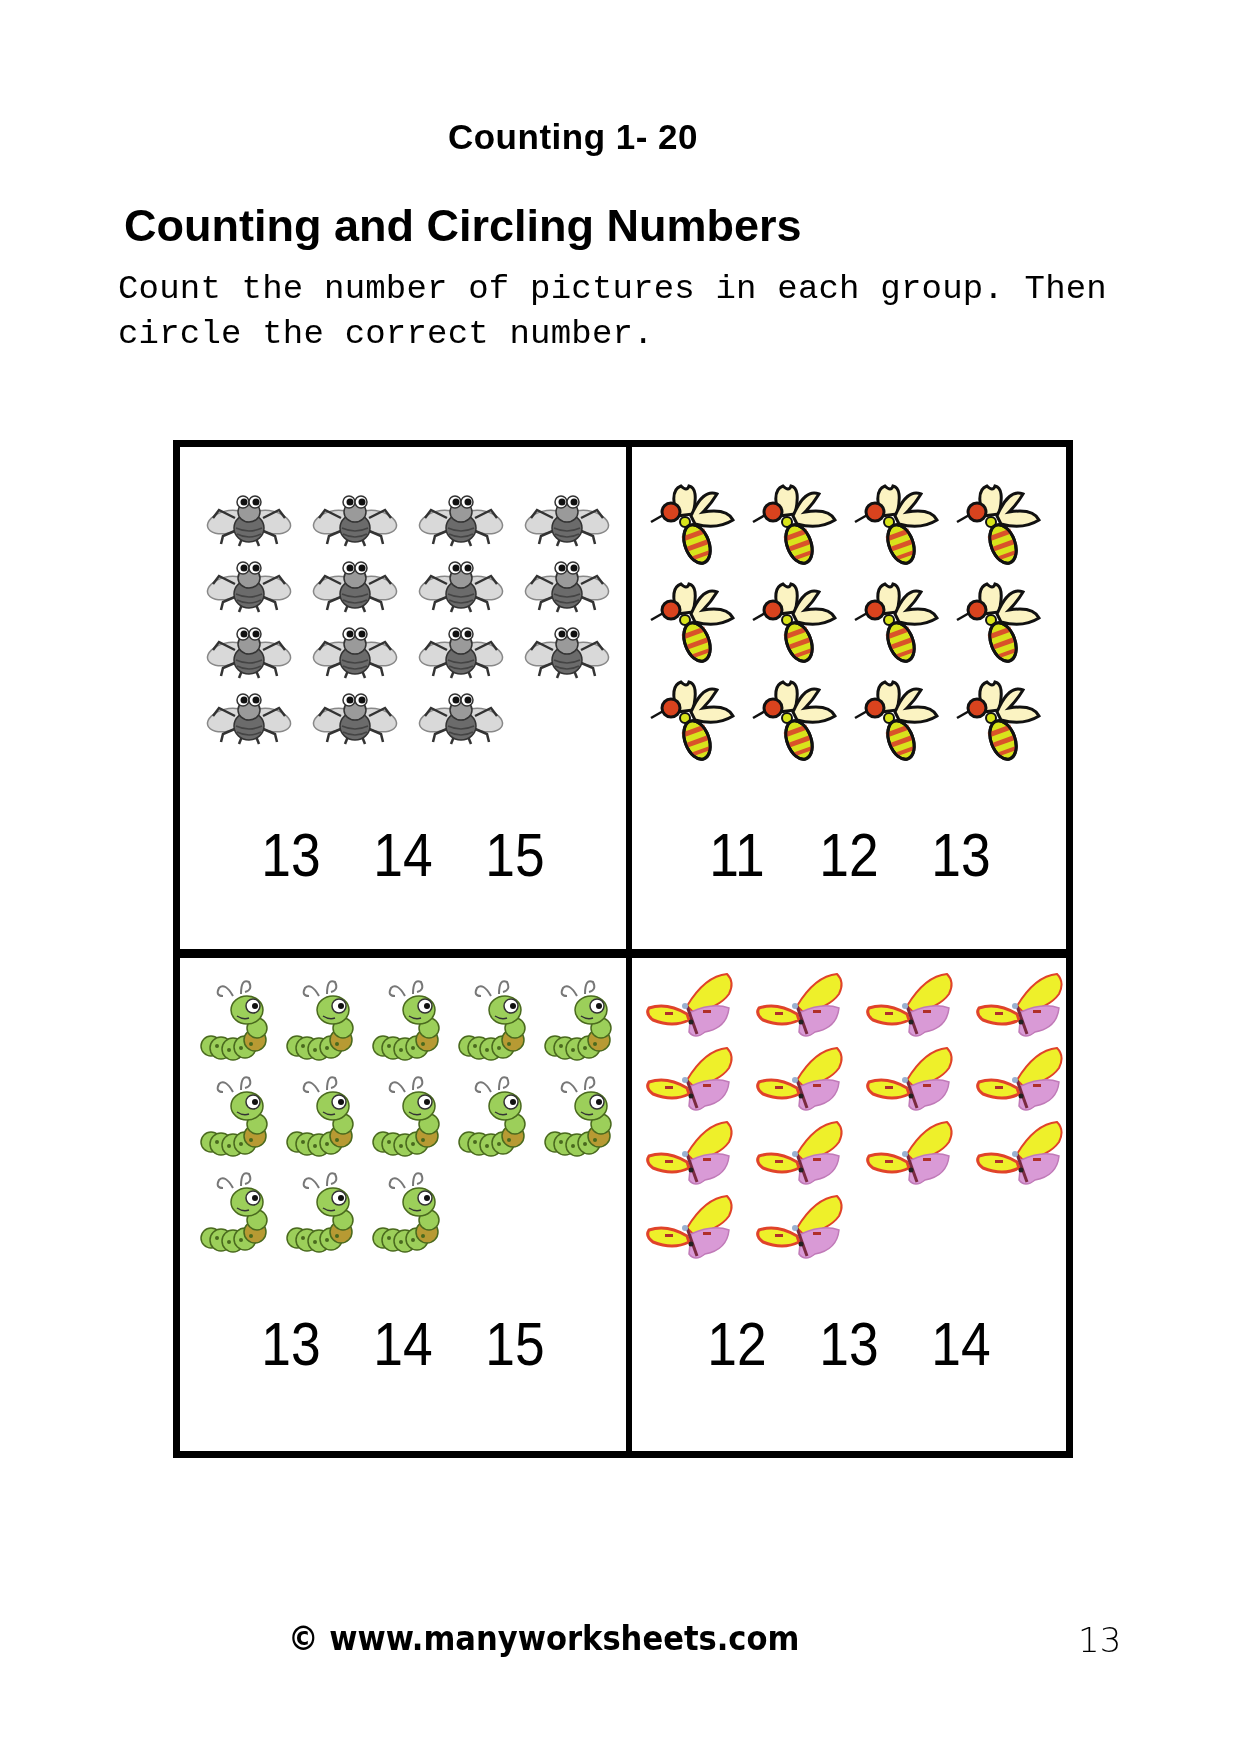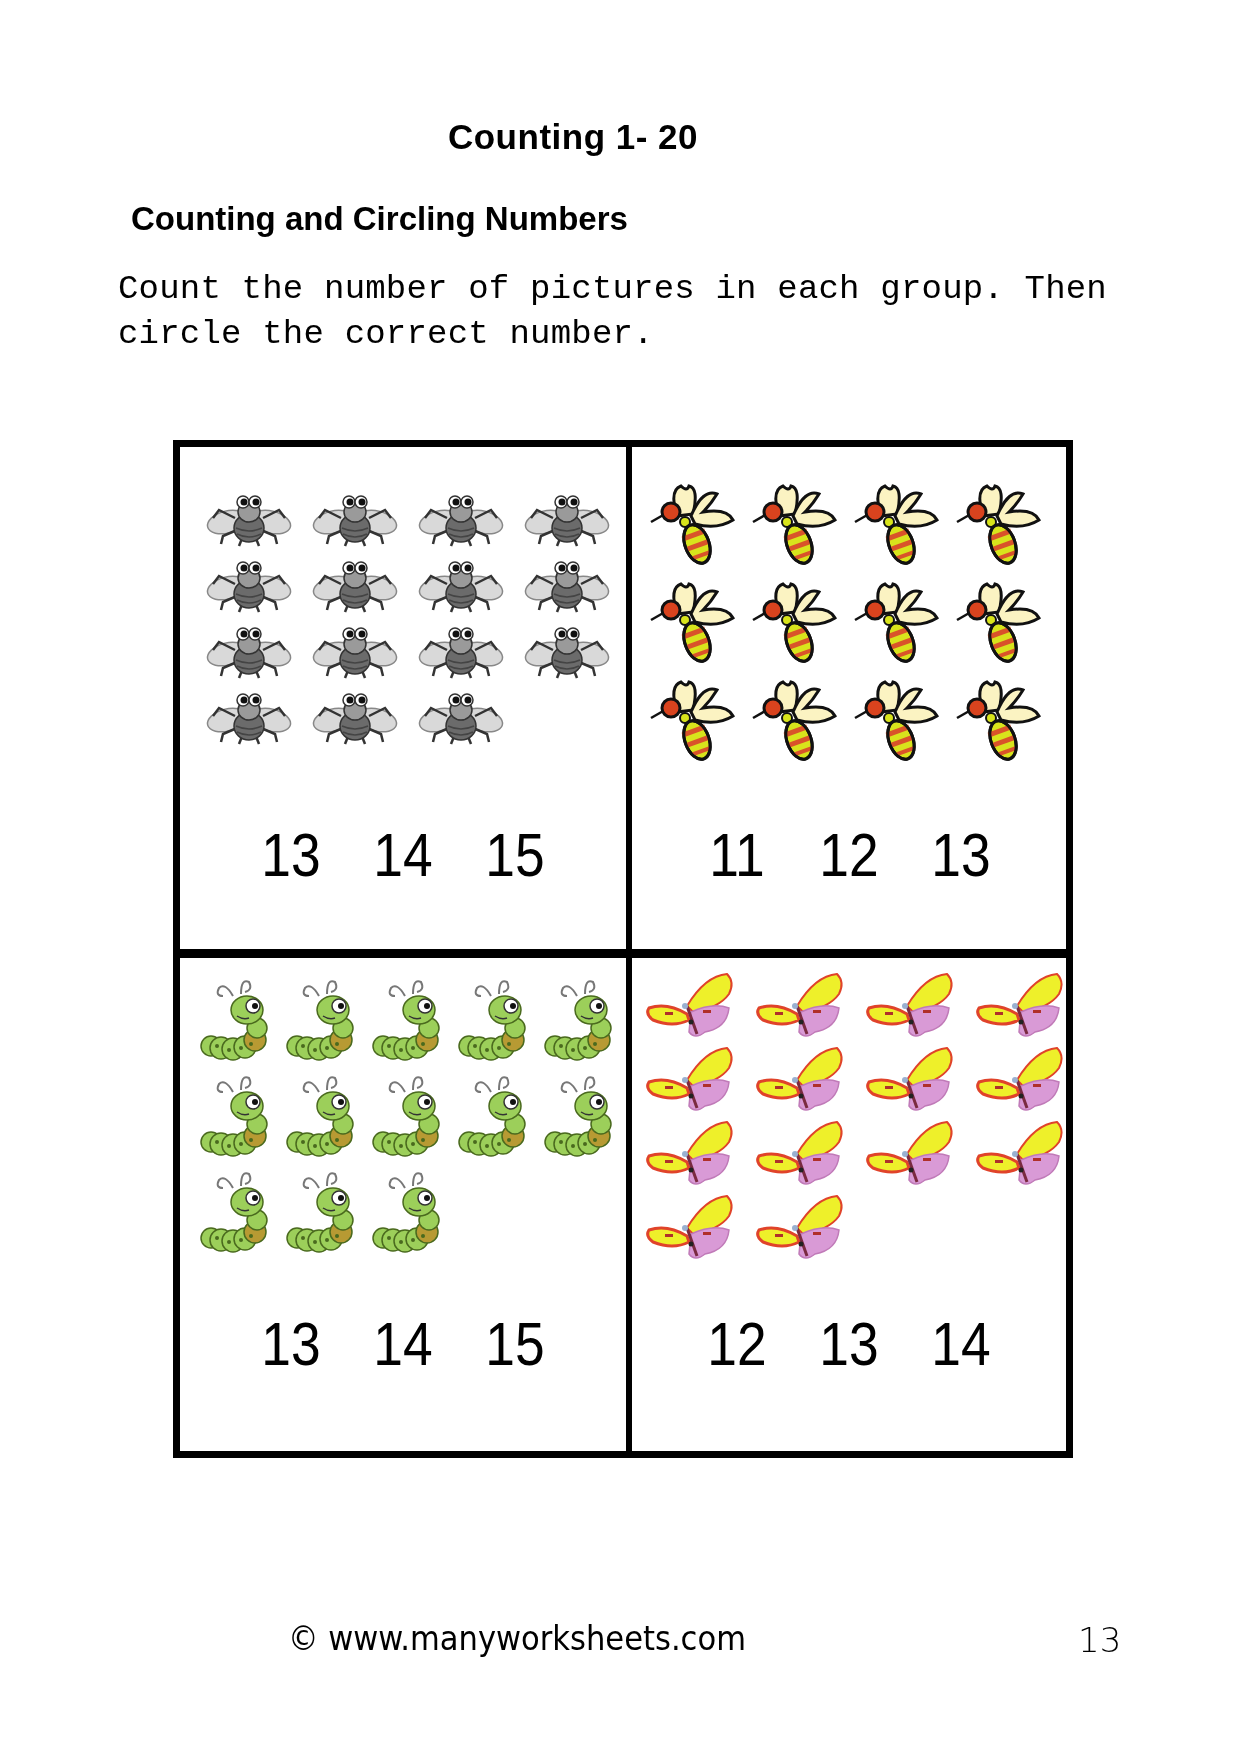--- a/index.html
+++ b/index.html
@@ -1,39 +1,39 @@
 <!DOCTYPE html>
 <html><head>
 <meta charset="utf-8">
 <style>
   html,body{margin:0;padding:0;background:#fff;}
   body{width:1241px;height:1754px;position:relative;overflow:hidden;font-family:"DejaVu Sans","Liberation Sans",sans-serif;color:#000;}
   .title{position:absolute;left:0;width:1146px;top:117px;text-align:center;font-family:"Liberation Sans",sans-serif;font-weight:bold;font-size:35px;letter-spacing:0.5px;}
-  .subtitle{position:absolute;left:131px;top:200px;font-family:"Liberation Sans",sans-serif;font-weight:bold;font-size:33px;}
+  .subtitle{position:absolute;left:124px;top:200px;font-family:"Liberation Sans",sans-serif;font-weight:bold;font-size:45px;}
   .instructions{position:absolute;left:118px;top:267px;width:1030px;font-family:Liberation Mono, monospace;font-weight:200;font-size:34px;line-height:45px;font-stretch:condensed;letter-spacing:0.2px;}
   .grid{position:absolute;left:173px;top:440px;width:900px;height:1018px;box-sizing:border-box;border:7px solid #000;}
   .vdiv{position:absolute;left:446px;top:0;width:6px;height:100%;background:#000;}
   .hdiv{position:absolute;left:0;top:502px;width:100%;height:9px;background:#000;}
   .cell{position:absolute;}
   .c1{left:0;top:0;width:446px;height:502px;}
   .c2{left:452px;top:0;width:434px;height:592px;}
   .c3{left:0;top:511px;width:446px;height:493px;}
   .c4{left:452px;top:511px;width:434px;height:493px;}
   .pics{position:absolute;display:grid;}
   .c1 .pics{left:16px;top:38px;grid-template-columns:repeat(4,106px);grid-auto-rows:66px;}
   .c2 .pics{left:10px;top:28px;grid-template-columns:repeat(4,102px);grid-auto-rows:98px;}
   .c3 .pics{left:14px;top:14px;grid-template-columns:repeat(5,86px);grid-auto-rows:96px;}
   .c4 .pics{left:4px;top:12px;grid-template-columns:repeat(4,110px);grid-auto-rows:74px;}
   .pic{display:flex;align-items:center;justify-content:center;}
   .pic svg{display:block;}
   .choices{position:absolute;left:0;width:100%;display:flex;justify-content:center;gap:0;}
   .c1 .choices,.c2 .choices{top:372px;}
   .c3 .choices,.c4 .choices{top:350px;}
   .choice{font-family:"Liberation Sans",sans-serif;font-size:62px;width:112px;text-align:center;transform:scaleX(0.86);cursor:pointer;}
-  .footer{position:absolute;left:288px;top:1618px;font-family:"DejaVu Sans",sans-serif;font-weight:400;font-size:34px;font-stretch:condensed;}
+  .footer{position:absolute;left:288px;top:1618px;font-family:"DejaVu Sans",sans-serif;font-weight:700;font-size:34px;font-stretch:condensed;}
   .pagenum{position:absolute;left:1078px;top:1620px;font-family:"DejaVu Sans",sans-serif;font-weight:200;font-size:34px;}
 </style>
 </head>
 <body>
 
 <div class="title">Counting 1- 20</div>
 <div class="subtitle">Counting and Circling Numbers</div>
 <div class="instructions">Count the number of pictures in each group. Then circle the correct number.</div>
 
 <div class="grid">

